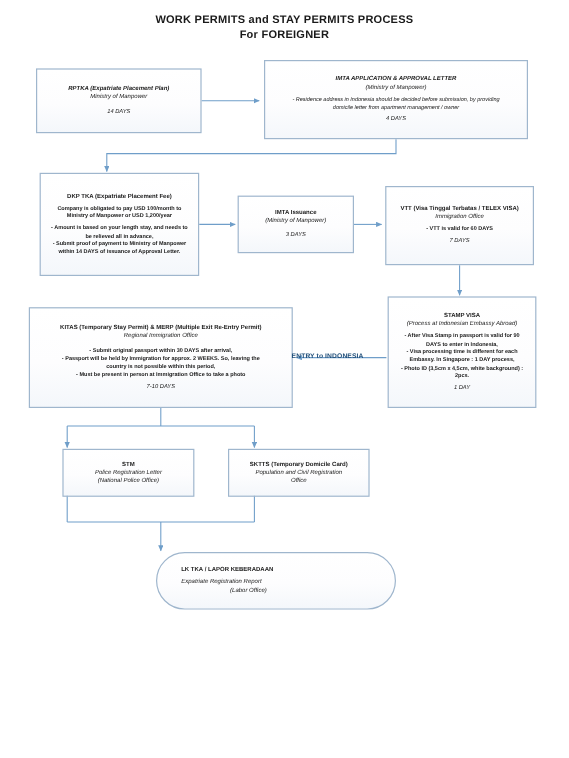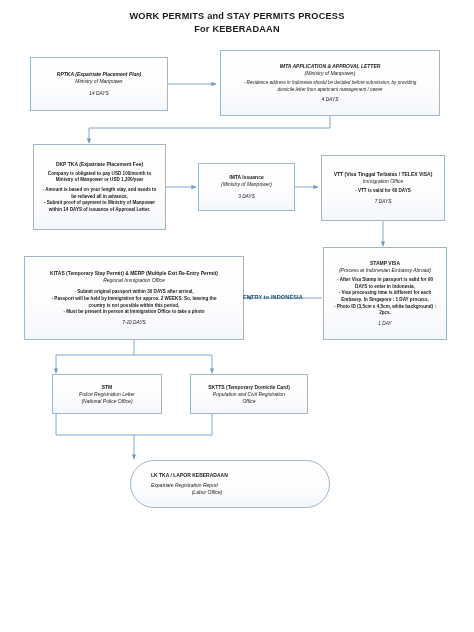--- a/index.html
+++ b/index.html
@@ -30,21 +30,21 @@
   .entry-label{position:absolute;font-size:5.6px;font-weight:bold;
                color:#1f4e79;white-space:nowrap;letter-spacing:.1px;}
 </style>
 </head>
 <body>
 
 <div id="canvas">
 
   <div class="title-block">
     <div class="title-line">WORK PERMITS and STAY PERMITS PROCESS</div>
-    <div class="title-line">For KEBERADAAN</div>
+    <div class="title-line">For FOREIGNER</div>
   </div>
 
   <svg id="svg-layer">
     <defs>
       <marker id="ah" markerWidth="6" markerHeight="6" refX="4.6" refY="2.2" orient="auto" markerUnits="userSpaceOnUse">
         <path d="M0,0 L5,2.2 L0,4.4 z" fill="#6f9ec9"></path>
       </marker>
     </defs>
     <g stroke="#6f9ec9" stroke-width="0.9" fill="none">
 

